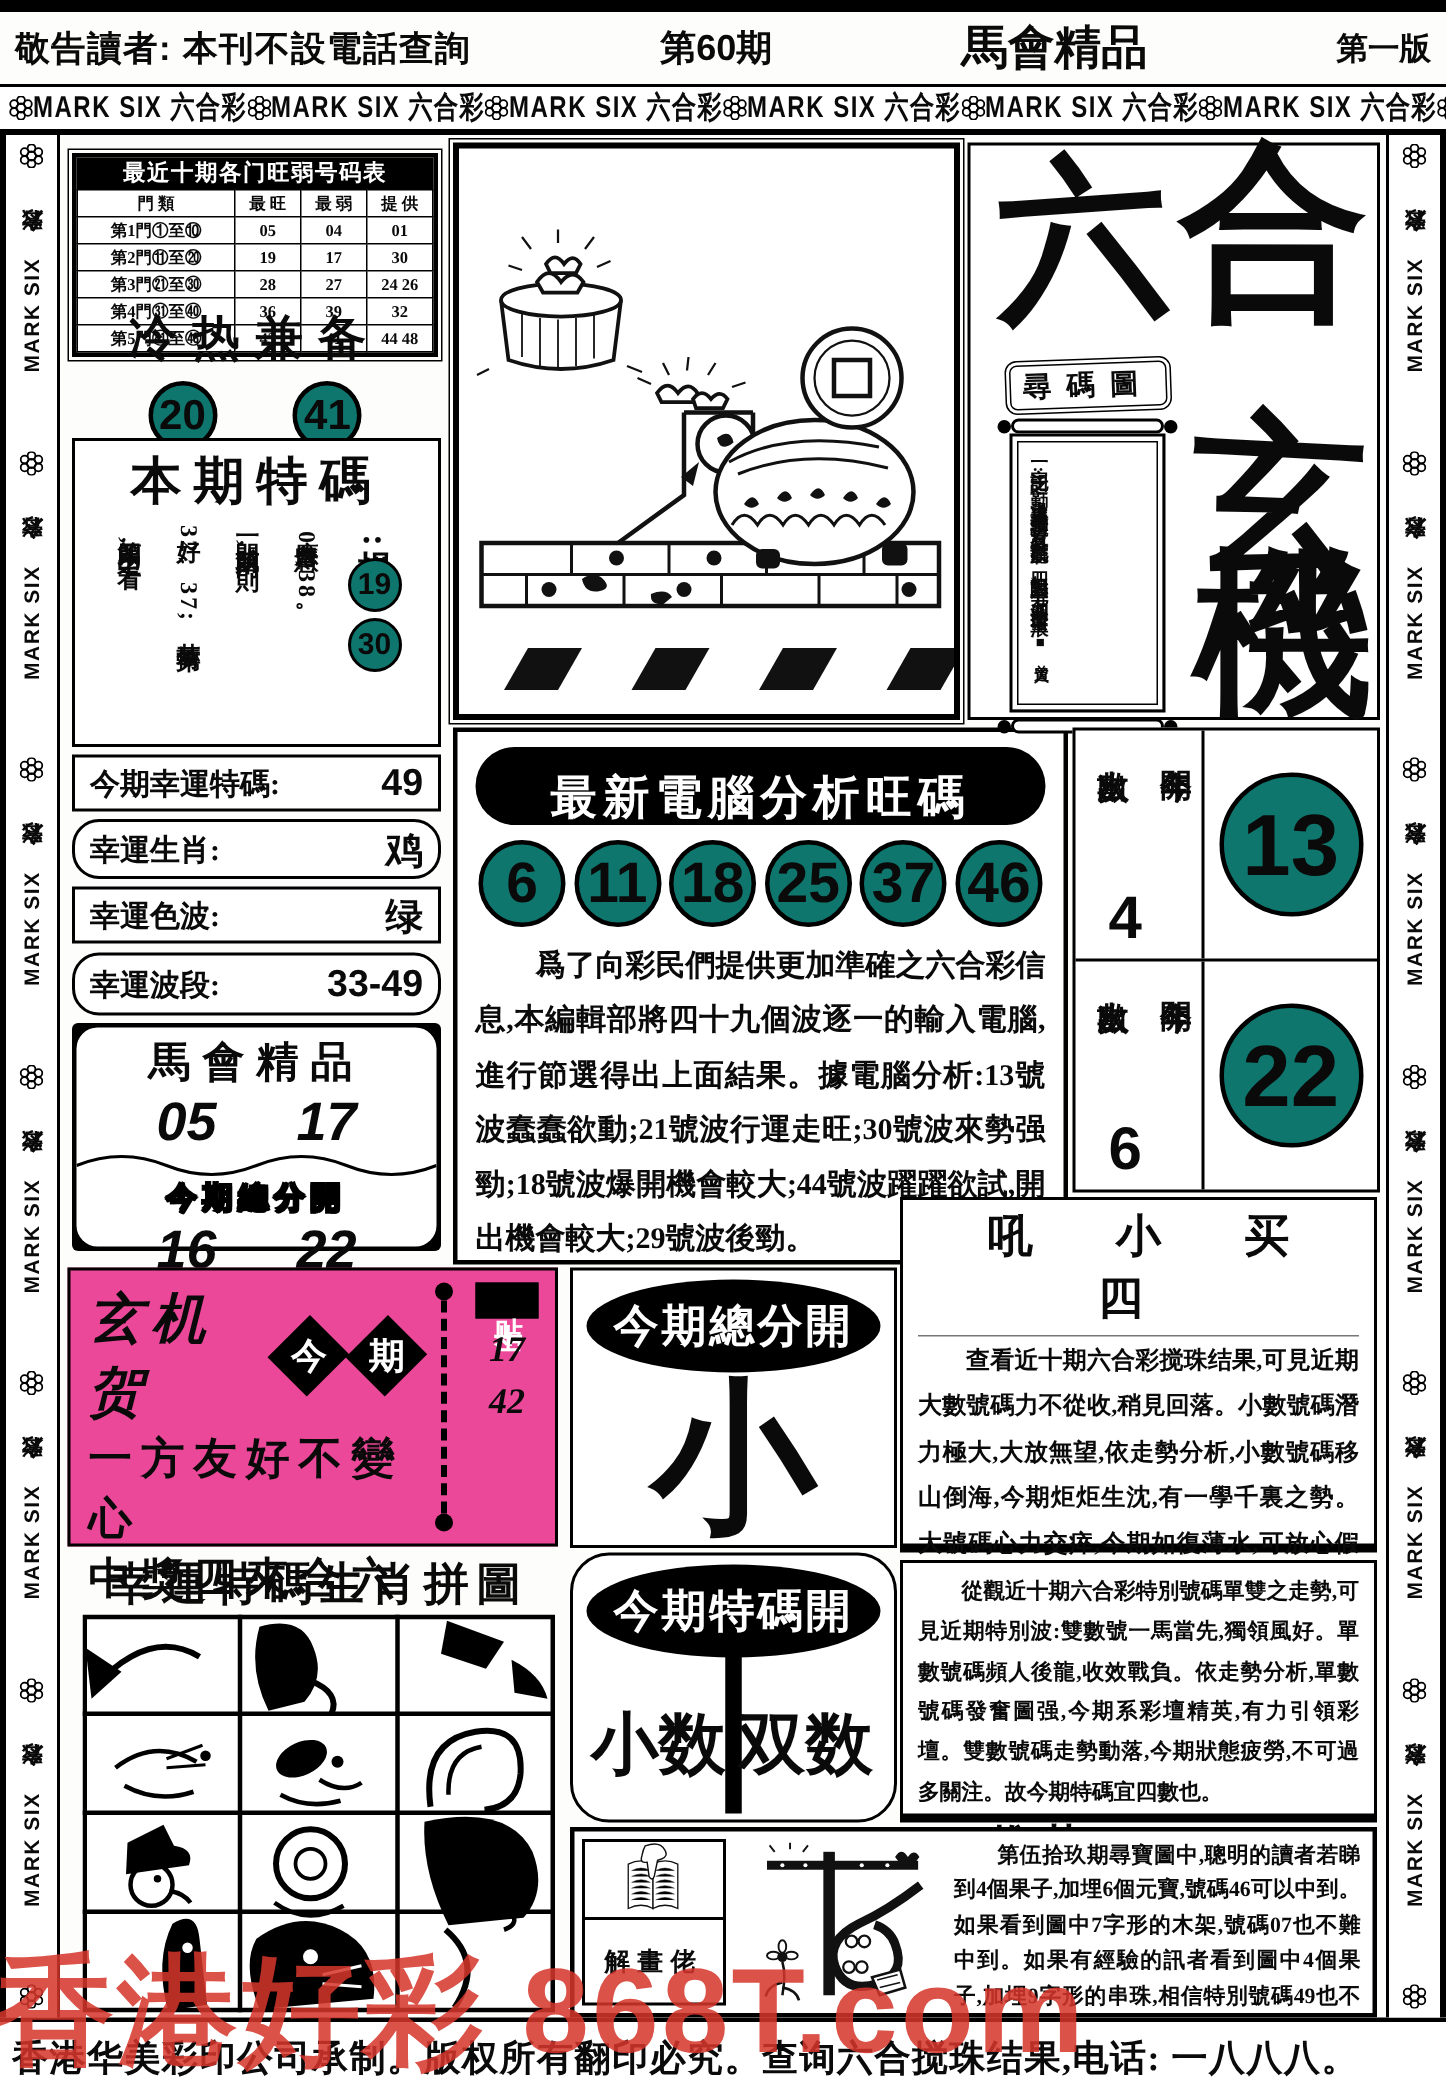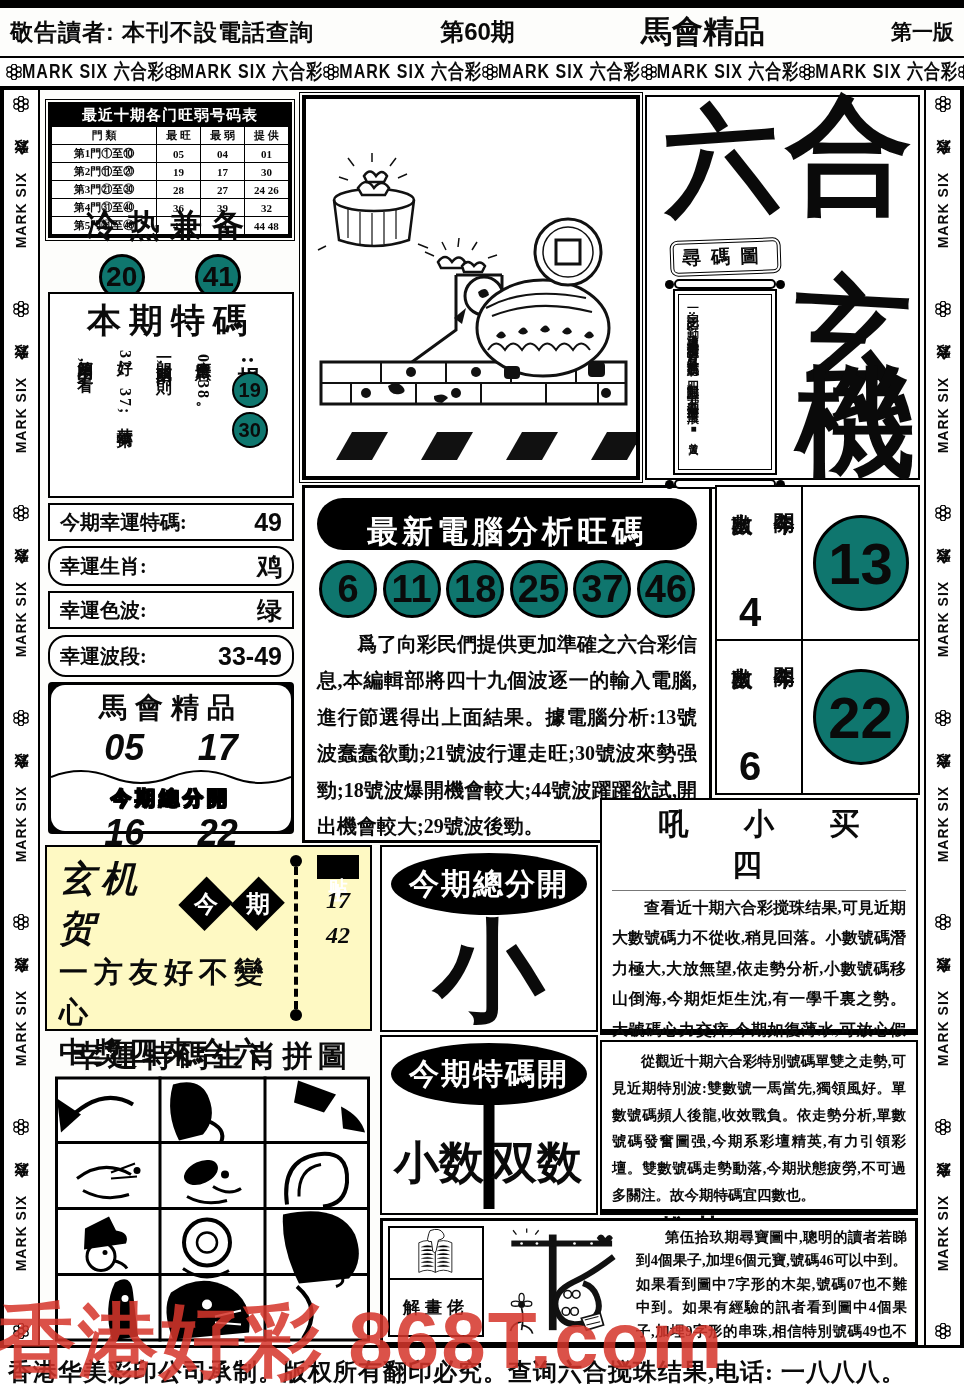--- a/index.html
+++ b/index.html
@@ -82,21 +82,21 @@
   
   .contrib-wrap { left:8px; top:592px; width:246px; height:152px; background:#000; border-radius:4px; padding:3px; }
   .contrib { width:100%; height:100%; background:#fff; border-radius:14px; text-align:center; padding-top:4px; }
   .contrib-title { font-size:28px; font-weight:900; letter-spacing:8px; font-family:"Liberation Serif",serif; }
   .contrib-nums { display:flex; justify-content:space-evenly; font-size:36px; font-weight:bold; font-style:italic; }
   .contrib-note { font-size:20px; font-weight:900; color:#fff; -webkit-text-stroke:1.5px #000;
                   text-shadow:-1px -1px 0 #000,1px -1px 0 #000,-1px 1px 0 #000,1px 1px 0 #000; letter-spacing:4px; }
   .wave { display:block; width:100%; height:16px; }
 
   
-  .congrats { left:5px; top:755px; width:327px; height:186px; border:2px solid #000; background:#fef9c3;
+  .congrats { left:5px; top:755px; width:327px; height:186px; border:2px solid #000; background:#ec4899;
               display:flex; padding:8px 6px 8px 12px; }
   .congrats-left { flex:1; display:flex; flex-direction:column; justify-content:space-between; }
   .congrats-title { display:flex; align-items:center; gap:6px; }
   .congrats-title .t { font-size:36px; font-weight:900; font-family:"Liberation Serif",serif; letter-spacing:6px; font-style:italic; }
   .diamond { width:40px; height:40px; background:#000; transform:rotate(45deg); display:flex; align-items:center; justify-content:center; margin:0 4px; }
   .diamond span { transform:rotate(-45deg); color:#fff; font-size:24px; font-weight:900; }
   .congrats-line { font-size:29px; font-weight:900; font-family:"Liberation Serif",serif; letter-spacing:6px; }
   .dash-col { display:flex; flex-direction:column; align-items:center; margin:0 10px; }
   .dash-col .dot { width:12px; height:12px; border-radius:50%; background:#000; }
   .dash-col .line { flex:1; border-left:4px dashed #000; }
@@ -159,21 +159,21 @@
   .a-body { font-size:16px; line-height:1.9; font-weight:bold; text-align:justify; text-indent:2em;
             font-family:"Liberation Serif",serif; margin-top:2px; }
   .a-tip { text-align:center; font-size:28px; font-weight:900; letter-spacing:6px; font-family:"Liberation Serif",serif; margin-top:2px; }
   .analysis2 { left:560px; top:950px; width:318px; height:175px; border:2px solid #000; border-bottom:6px solid #000;
                background:#fff; padding:4px 10px; }
   .analysis2 .a-body { font-size:14.5px; line-height:1.85; }
 
   
   .panel { left:340px; width:218px; border:2px solid #000; background:#fff; text-align:center; position:absolute; }
   .total-panel { top:755px; height:187px; }
-  .special-panel { top:945px; height:180px; }
+  .special-panel { top:945px; height:180px;border-radius:26px; }
   .ellipse { width:196px; height:62px; background:#000; border-radius:50%; margin:6px auto 0;
              display:flex; align-items:center; justify-content:center; }
   .ellipse span { color:#fff; font-size:30px; font-weight:900; letter-spacing:2px; }
   .total-value { font-size:110px; font-weight:900; line-height:1.05; font-family:"Liberation Serif",serif; }
   .sp-split { position:relative; height:104px; }
   .sp-bar { position:absolute; left:50%; top:-12px; width:11px; height:116px; background:#000; transform:translateX(-50%); }
   .sp-left, .sp-right { position:absolute; top:28px; font-size:45px; font-weight:900; font-family:"Liberation Serif",serif; }
   .sp-left { left:12px; } .sp-right { right:14px; }
 
   

